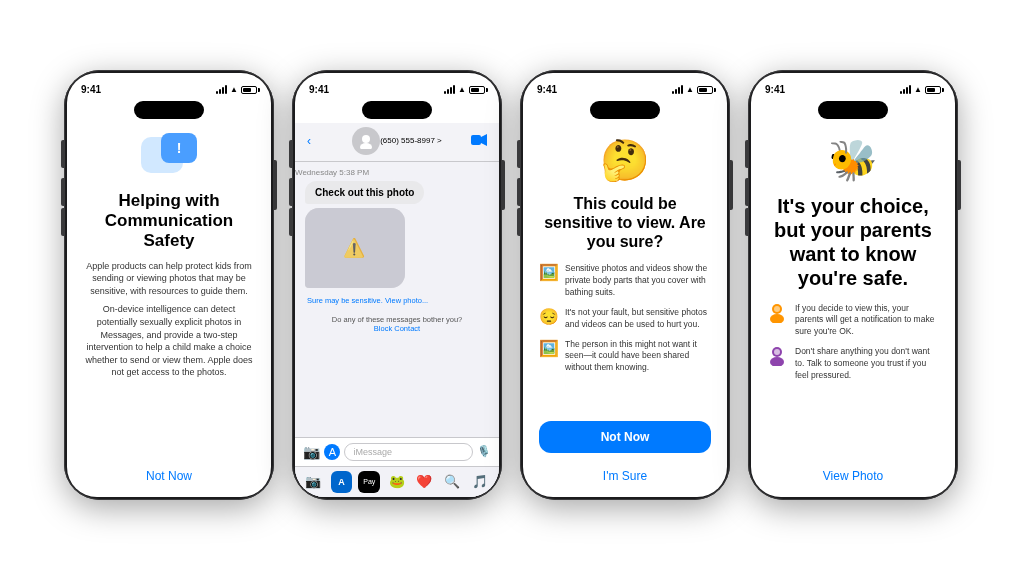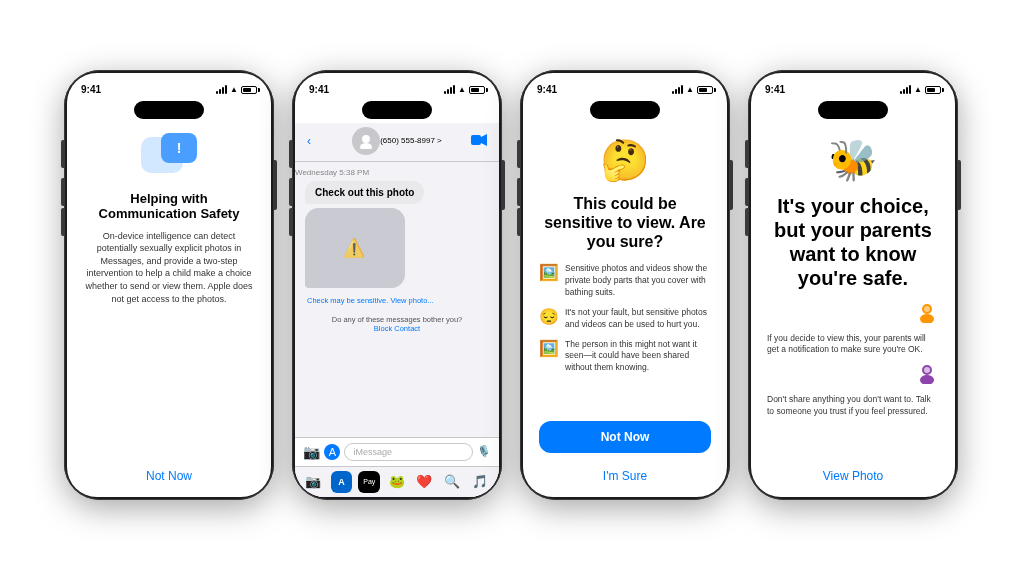--- a/index.html
+++ b/index.html
@@ -194,21 +194,21 @@
       justify-content: center;
     }
 
     .exclaim {
       color: white;
       font-size: 14px;
       font-weight: 800;
     }
 
     .p1-title {
-      font-size: 13px;
+      font-size: 17px;
       font-weight: 700;
       line-height: 1.2;
       margin-bottom: 8px;
       color: #000;
     }
 
     .p1-body {
       font-size: 9px;
       color: #333;
       line-height: 1.4;
@@ -500,23 +500,22 @@
       width: 100%;
       display: flex;
       flex-direction: column;
       gap: 8px;
       margin-bottom: 14px;
       text-align: left;
     }
 
     .parent-item {
       display: flex;
-      align-items: flex-end;
+      align-items: flex-start;
       gap: 6px;
-      flex-direction: column;
     }
 
     .parent-emoji {
       font-size: 16px;
       flex-shrink: 0;
       width: 22px;
     }
 
     .parent-text {
       font-size: 8.5px;
@@ -552,20 +551,21 @@
       <div class="phone1-content screen-content">
 
         <div class="chat-icon-wrapper">
           <div class="chat-bubble-bg"></div>
           <div class="chat-bubble-fg">
             <span class="exclaim">!</span>
           </div>
         </div>
 
         <div class="p1-title">Helping with Communication Safety</div>
+        <div class="p1-body">Apple products can help protect kids from sending or viewing photos that may be sensitive, with resources to guide them.</div>
         <div class="p1-body2">On-device intelligence can detect potentially sexually explicit photos in Messages, and provide a two-step intervention to help a child make a choice whether to send or view them. Apple does not get access to the photos.</div>
 
         <div class="spacer"></div>
 
         <div class="btn-link">Not Now</div>
       </div>
     </div>
   </div>
 
   <div class="phone">
@@ -615,21 +615,21 @@
         <div class="msg-bubble-container">
           <div class="msg-bubble">Check out this photo</div>
 
           <div class="msg-photo-bubble">
             <div class="photo-blur-overlay">
               <span class="warning-triangle">⚠️</span>
             </div>
           </div>
 
           <div class="sensitive-notice">
-            <span>Check may be sensitive. </span><span style="color:#007AFF">View photo...</span>
+            <span>Sure may be sensitive. </span><span style="color:#007AFF">View photo...</span>
           </div>
         </div>
 
         <div class="msg-bother-text">
           <span>Do any of these messages bother you?</span><br>
           <span class="block-contact-link">Block Contact</span>
         </div>
 
         <div style="flex:1"></div>
 

